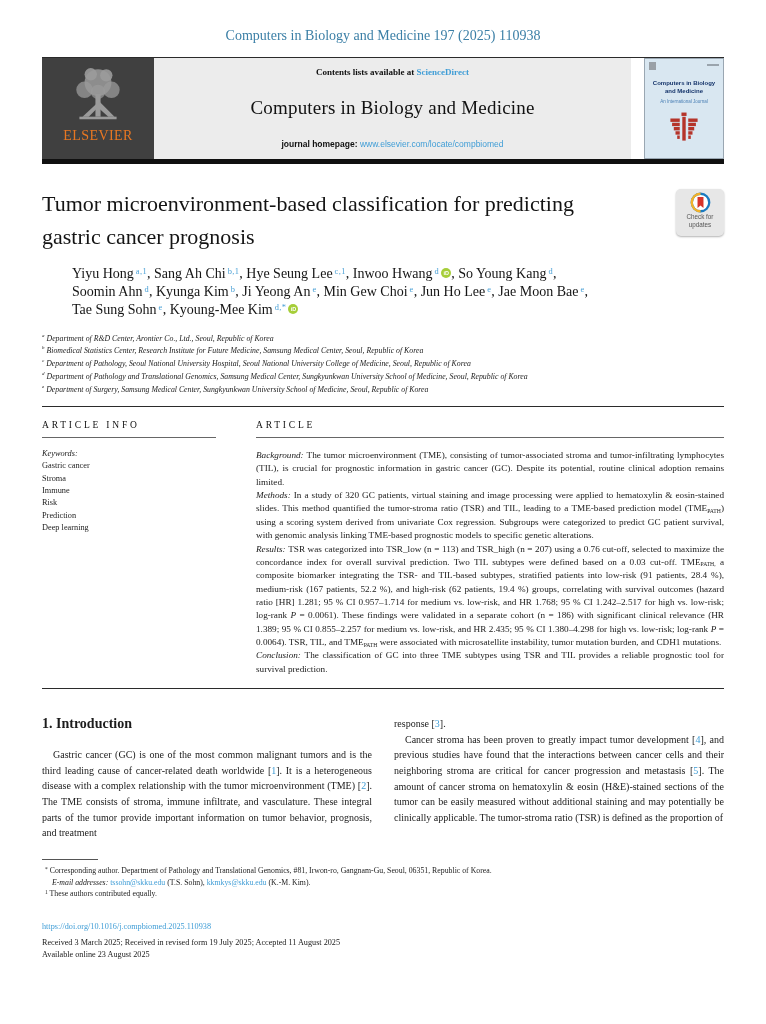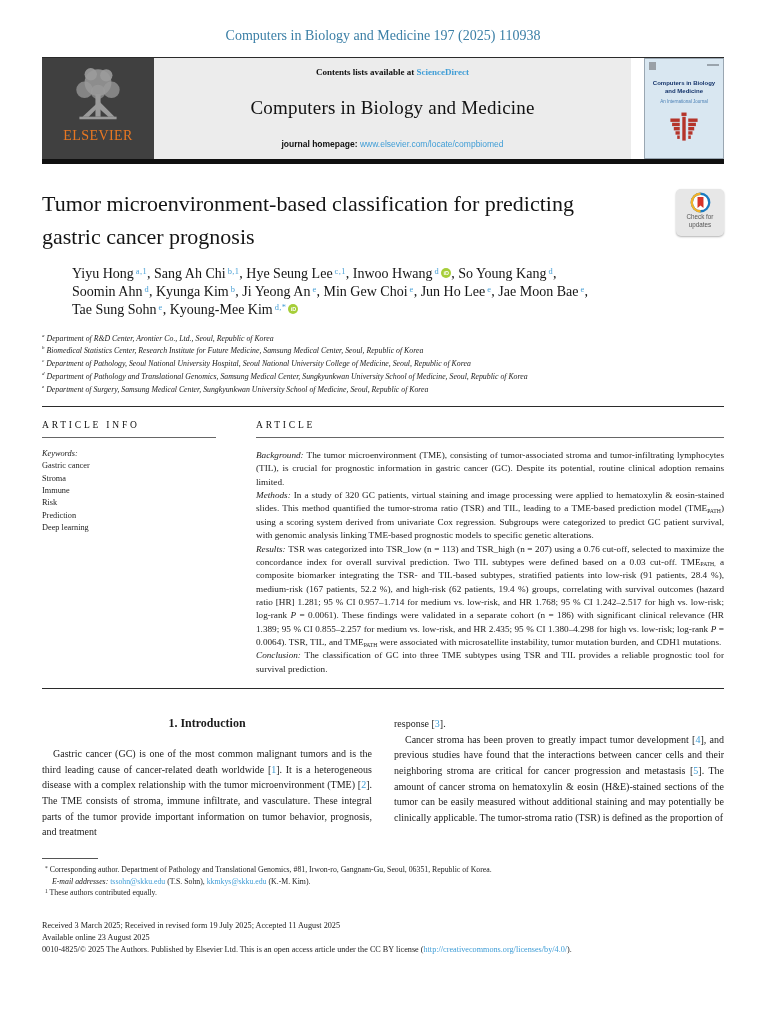--- a/index.html
+++ b/index.html
@@ -64,21 +64,21 @@
   .sec-header { font-size:9.5px; letter-spacing:2.8px; font-weight:500; color:#111; }
   .sec-underline { border-top:1px solid #666; margin:7px 0 11px; }
   .info-col .sec-underline { width:174px; }
   .kw-label { font-size:8.3px; font-style:italic; margin-bottom:2px; }
   .kw { font-size:8.3px; line-height:1.5; }
   .abs-p { font-size:9.2px; line-height:1.45; text-align:justify; margin:0; color:#1a1a1a; }
 
   
   .body-cols { display:flex; gap:22px; margin-top:27px; }
   .col { flex:1; min-width:0; }
-  .section-heading { font-size:12px; font-weight:bold; margin:0 0 15px 0;text-align:center; }
+  .section-heading { font-size:14px; font-weight:bold; margin:0 0 15px 0; }
   .body-p { font-size:10px; line-height:1.57; text-align:justify; margin:0; color:#1a1a1a; }
   .indent { text-indent:11px; }
 
   
   .footnote-area { margin-top:18px; }
   .fn-rule { width:56px; border-top:1px solid #555; margin-bottom:5px; }
   .fn { font-size:7.8px; line-height:1.5; margin:0; padding-left:10px; }
   .fn.hang { text-indent:-7px; }
 
   
@@ -212,18 +212,18 @@
   </div>
 
   <div class="footnote-area">
     <div class="fn-rule"></div>
     <p class="fn hang"><span class="supb">*</span><span> Corresponding author. Department of Pathology and Translational Genomics, #81, Irwon-ro, Gangnam-Gu, Seoul, 06351, Republic of Korea.</span></p>
     <p class="fn"><span class="i">E-mail addresses: </span><span class="link">tssohn@skku.edu</span><span> (T.S. Sohn), </span><span class="link">kkmkys@skku.edu</span><span> (K.-M. Kim).</span></p>
     <p class="fn hang"><span class="supb">1</span><span> These authors contributed equally.</span></p>
   </div>
 
   <div class="footer">
+    <div class="doi-line"><span class="link">https://doi.org/10.1016/j.compbiomed.2025.110938</span></div>
     <div>Received 3 March 2025; Received in revised form 19 July 2025; Accepted 11 August 2025</div>
     <div>Available online 23 August 2025</div>
-    <div><span>0010-4825/© 2025 The Authors. Published by Elsevier Ltd. This is an open access article under the CC BY license (</span><span class="link">http://creativecommons.org/licenses/by/4.0/</span><span>).</span></div>
   </div>
 
 </div>
 
 </body></html>

